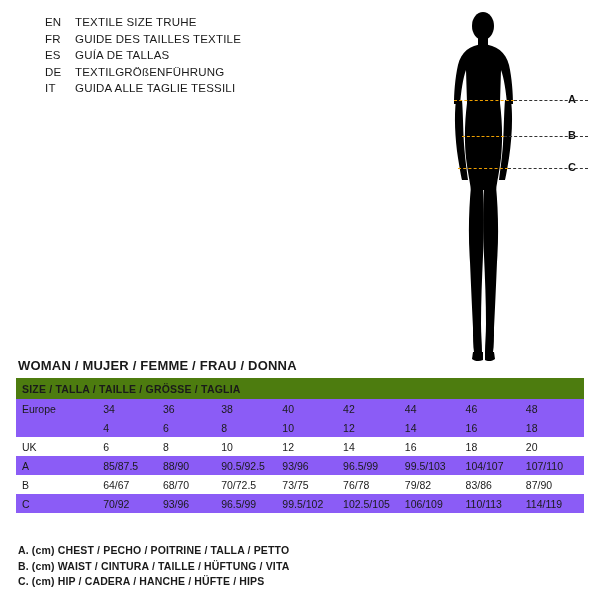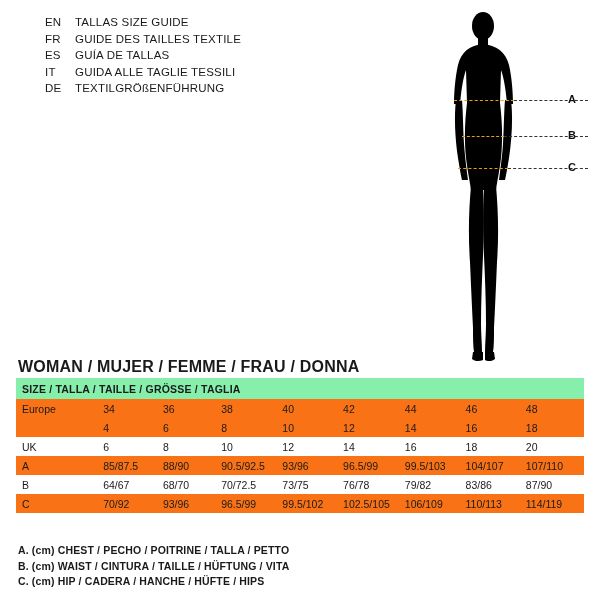--- a/index.html
+++ b/index.html
@@ -69,49 +69,49 @@
     font-size: 11px;
     font-weight: bold;
     color: #111111;
   }
 
   
   .woman-title {
     position: absolute;
     top: 358px;
     left: 18px;
-    font-size: 16px;
+    font-size: 13px;
     font-weight: bold;
     letter-spacing: 0.2px;
   }
 
   
   .size-table {
     position: absolute;
     top: 378px;
     left: 16px;
     width: 568px;
     border-collapse: collapse;
     font-size: 10.5px;
   }
   .size-table td {
     padding: 2px 2px;
     height: 15px;
     vertical-align: middle;
   }
   .size-table tr.head td {
-    background: #86efac;
+    background: #4d7c0f;
     font-weight: bold;
     font-size: 10.5px;
     letter-spacing: 0.2px;
     padding-left: 6px;
     height: 17px;
   }
   .size-table tr.shade td {
-    background: #f97316;
+    background: #8b5cf6;
   }
   .size-table tr.plain td {
     background: #ffffff;
   }
   .row-label {
     text-align: left;
     padding-left: 6px !important;
     width: 86px;
   }
   .cell {
@@ -133,37 +133,37 @@
   }
 </style>
 </head>
 <body>
 
 <div class="page">
 
   <div class="lang-block">
     <div class="lang-row">
       <span class="lang-code">EN</span>
-      <span class="lang-text">TALLAS SIZE GUIDE</span>
+      <span class="lang-text">TEXTILE SIZE TRUHE</span>
     </div>
     <div class="lang-row">
       <span class="lang-code">FR</span>
       <span class="lang-text">GUIDE DES TAILLES TEXTILE</span>
     </div>
     <div class="lang-row">
       <span class="lang-code">ES</span>
       <span class="lang-text">GUÍA DE TALLAS</span>
     </div>
     <div class="lang-row">
+      <span class="lang-code">DE</span>
+      <span class="lang-text">TEXTILGRÖßENFÜHRUNG</span>
+    </div>
+    <div class="lang-row">
       <span class="lang-code">IT</span>
       <span class="lang-text">GUIDA ALLE TAGLIE TESSILI</span>
-    </div>
-    <div class="lang-row">
-      <span class="lang-code">DE</span>
-      <span class="lang-text">TEXTILGRÖßENFÜHRUNG</span>
     </div>
   </div>
 
   <div class="figure">
     <svg width="160" height="360" viewBox="0 0 160 360">
       <g fill="#000000">
 
         <ellipse cx="53" cy="18" rx="11" ry="14"></ellipse>
 
         <rect x="48" y="29" width="10" height="10"></rect>

